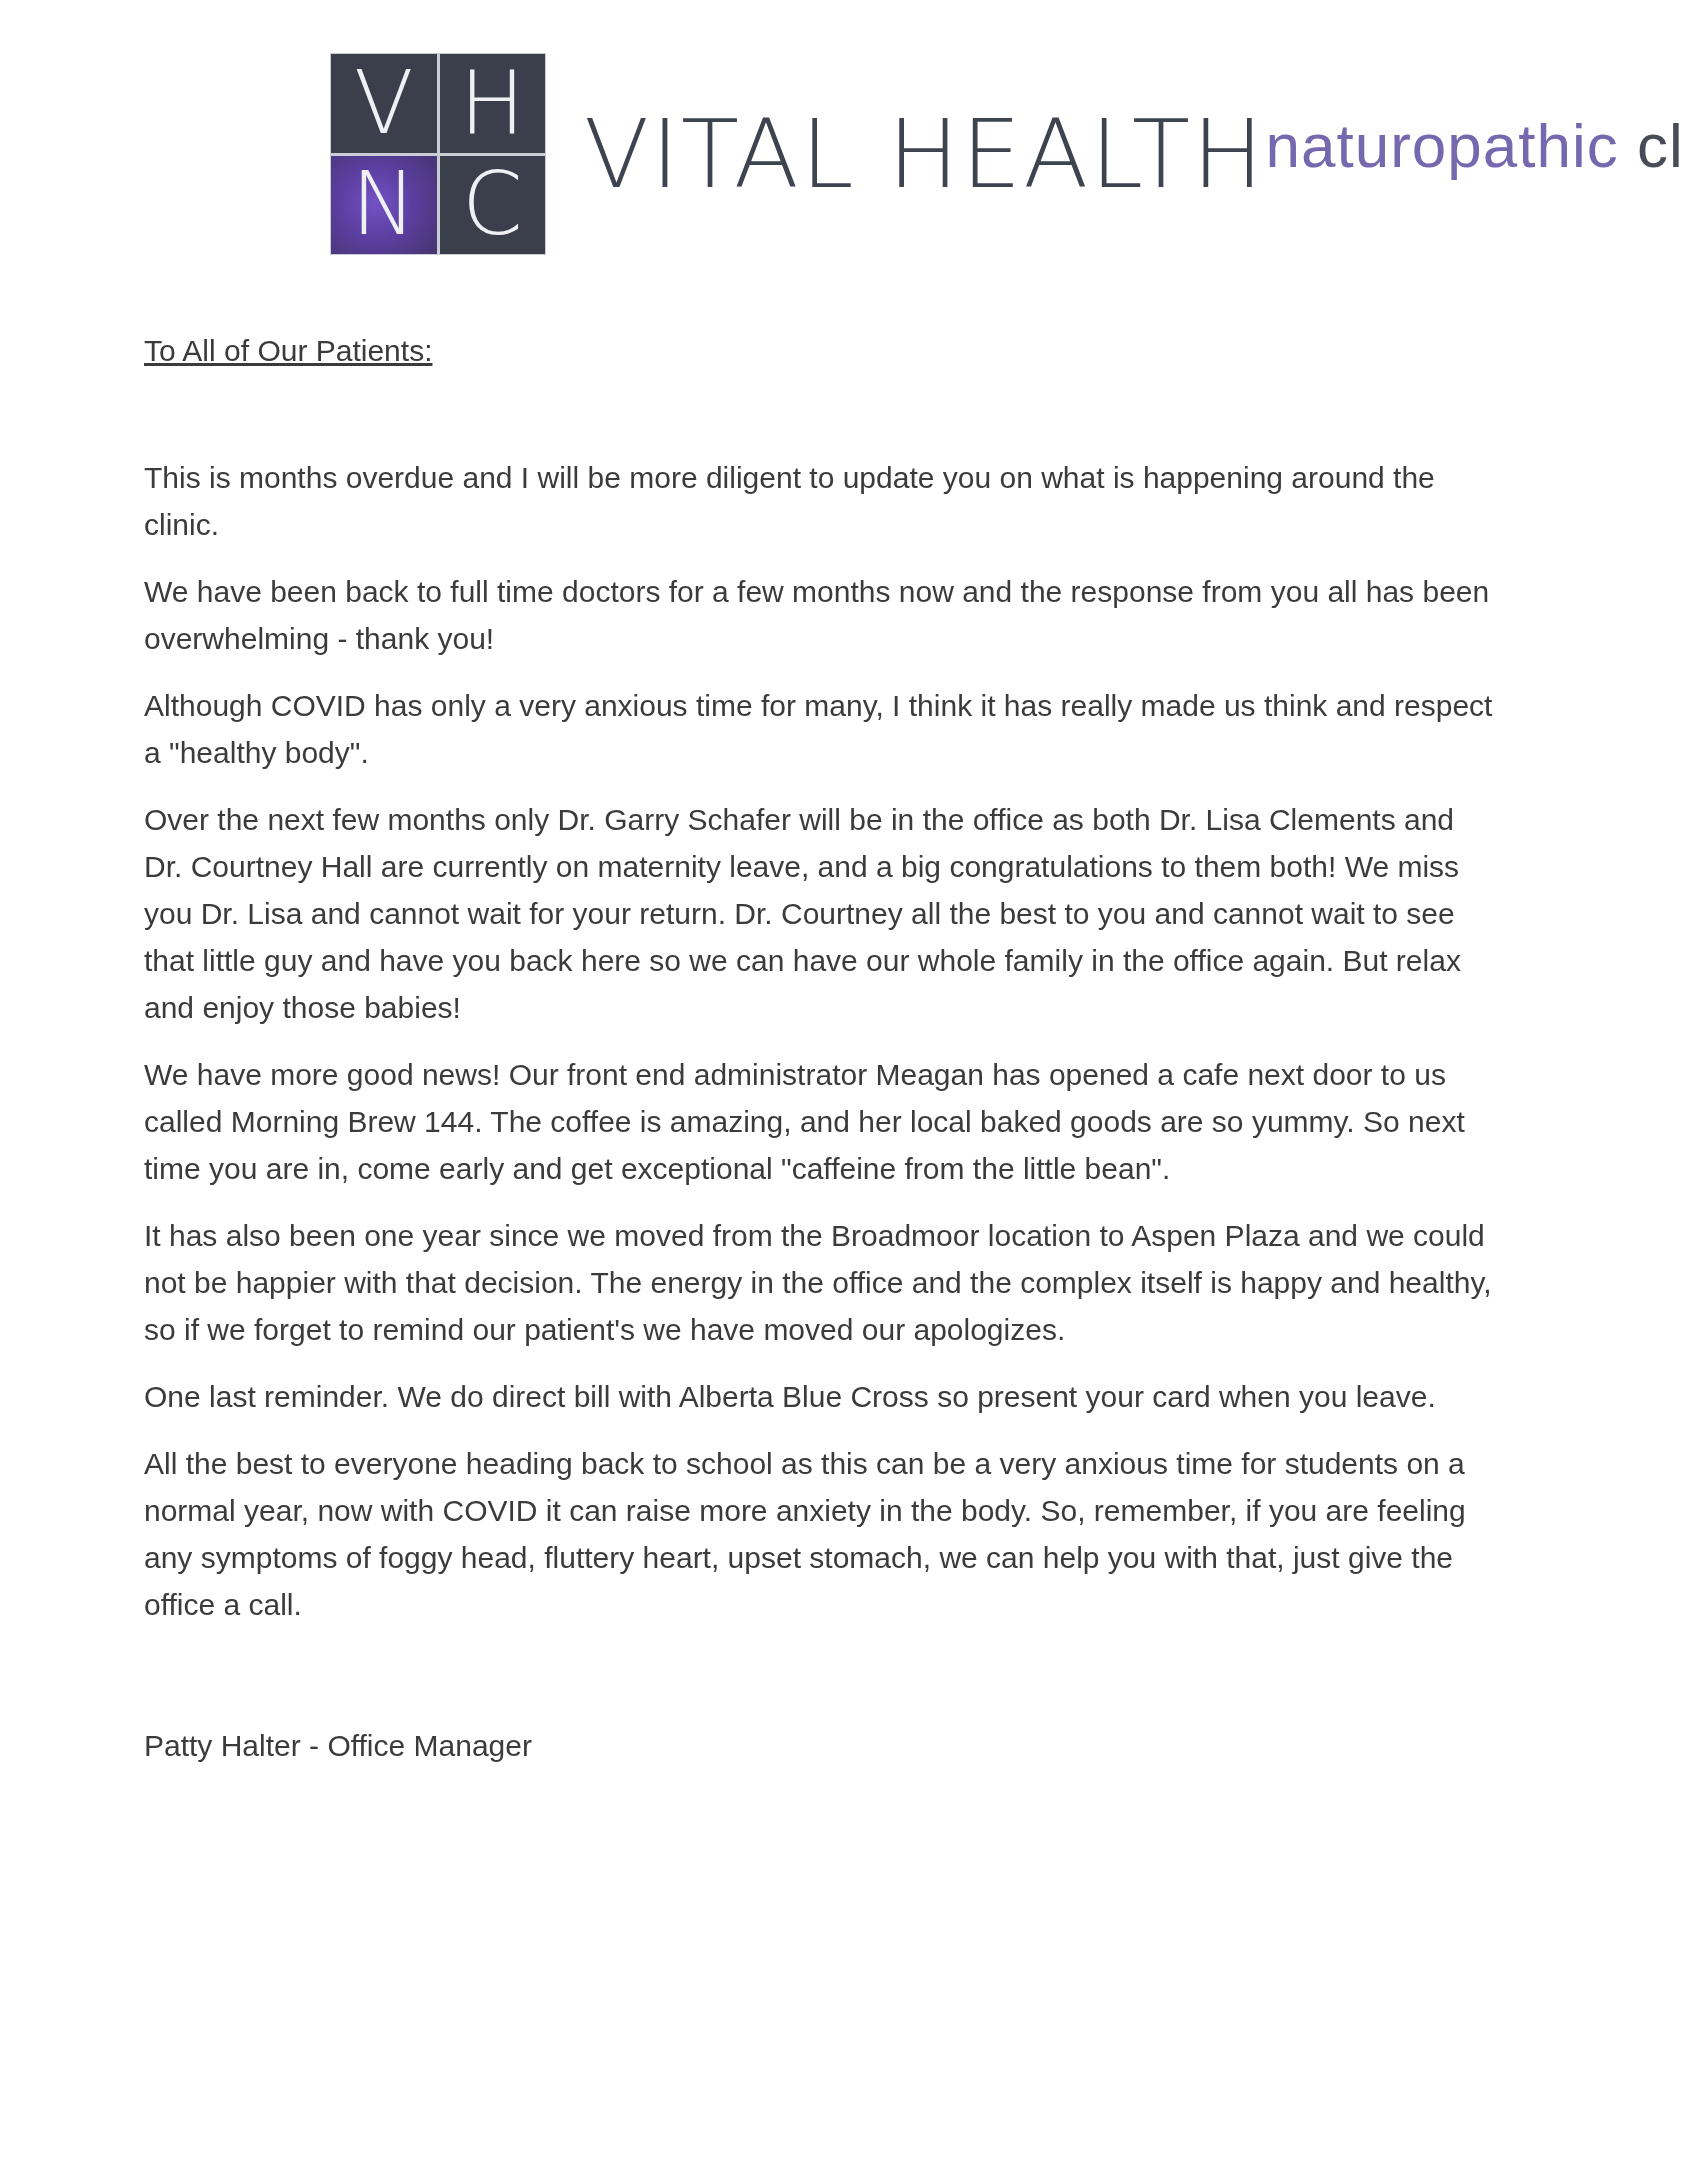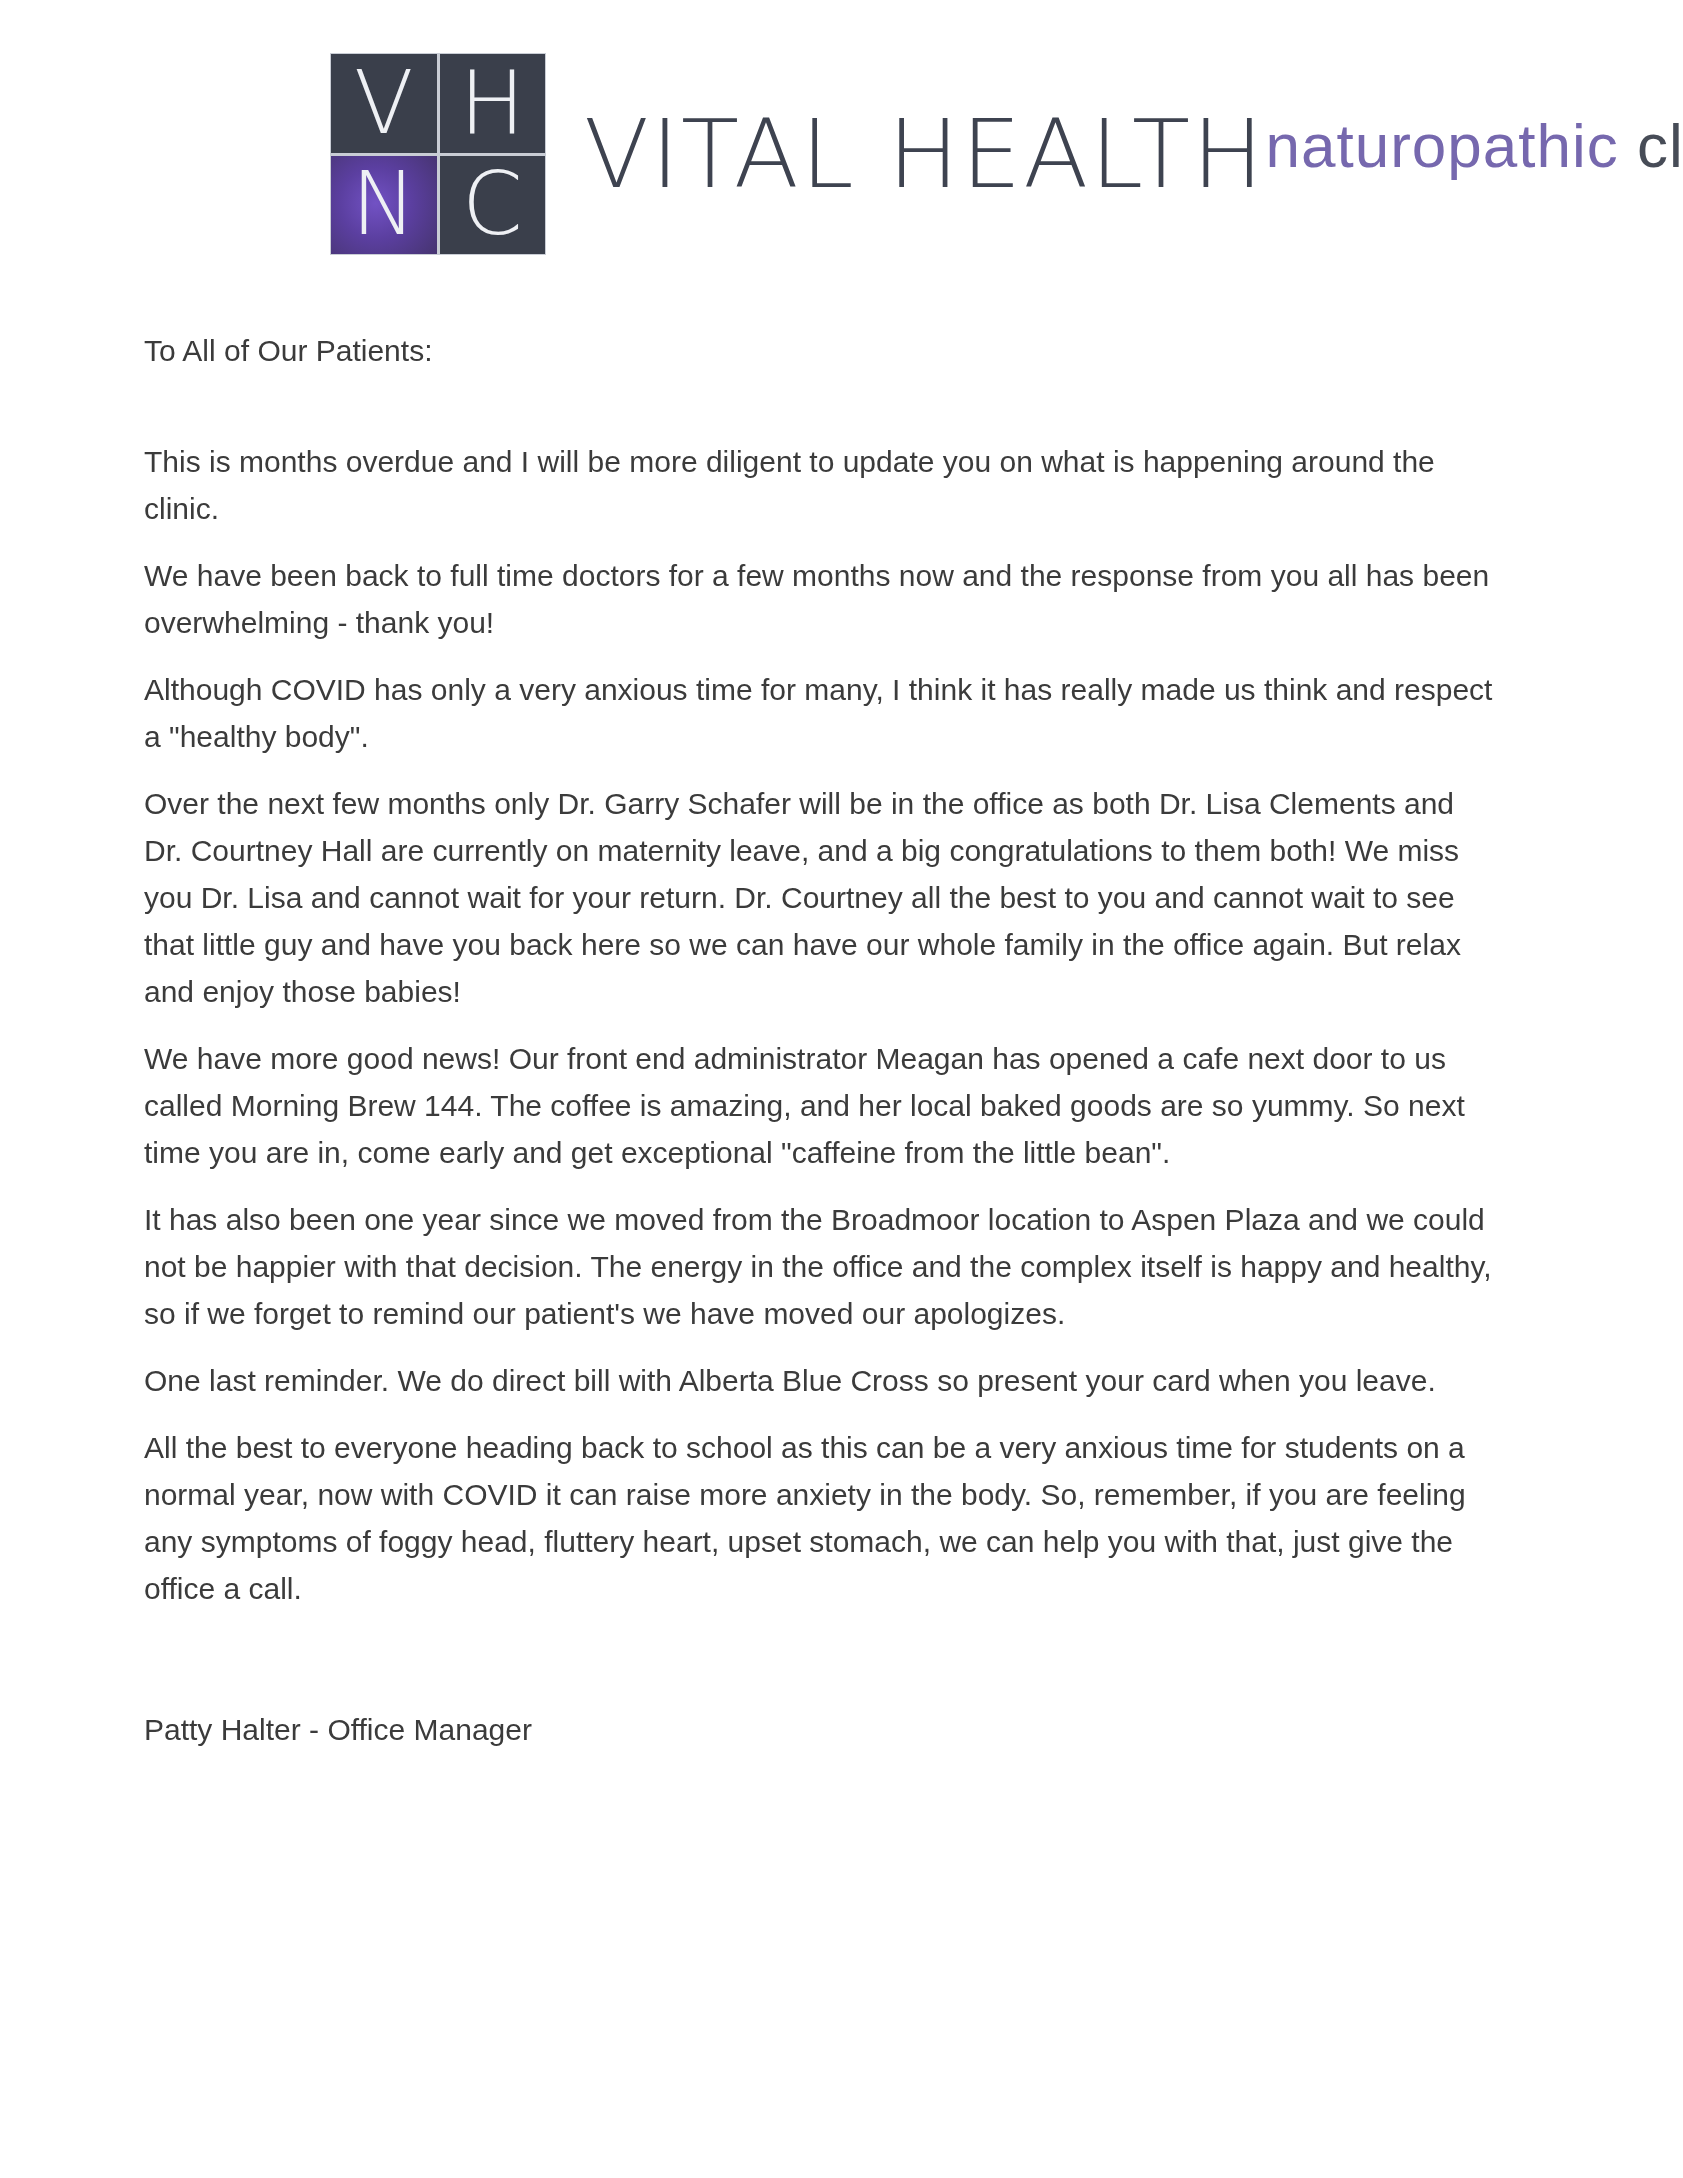--- a/index.html
+++ b/index.html
@@ -77,21 +77,21 @@
   
   .letter {
     position: absolute;
     left: 144px; top: 327px;
     width: 1356px;
     font-size: 30px;
     line-height: 47px;
     color: #3b3b3b;
   }
   .date { margin-bottom: 71px; }
-  .salutation { margin-bottom: 64px; }
+  .salutation { margin-bottom: 80px; text-decoration: underline; }
   .paragraphs p { margin-bottom: 13px; margin-top: 20px; }
   .signature { margin-top: 94px; }
 </style>
 </head>
 <body>
 
 <div class="page">
 
   <div class="logo-row">
     <div class="logo-tiles">

